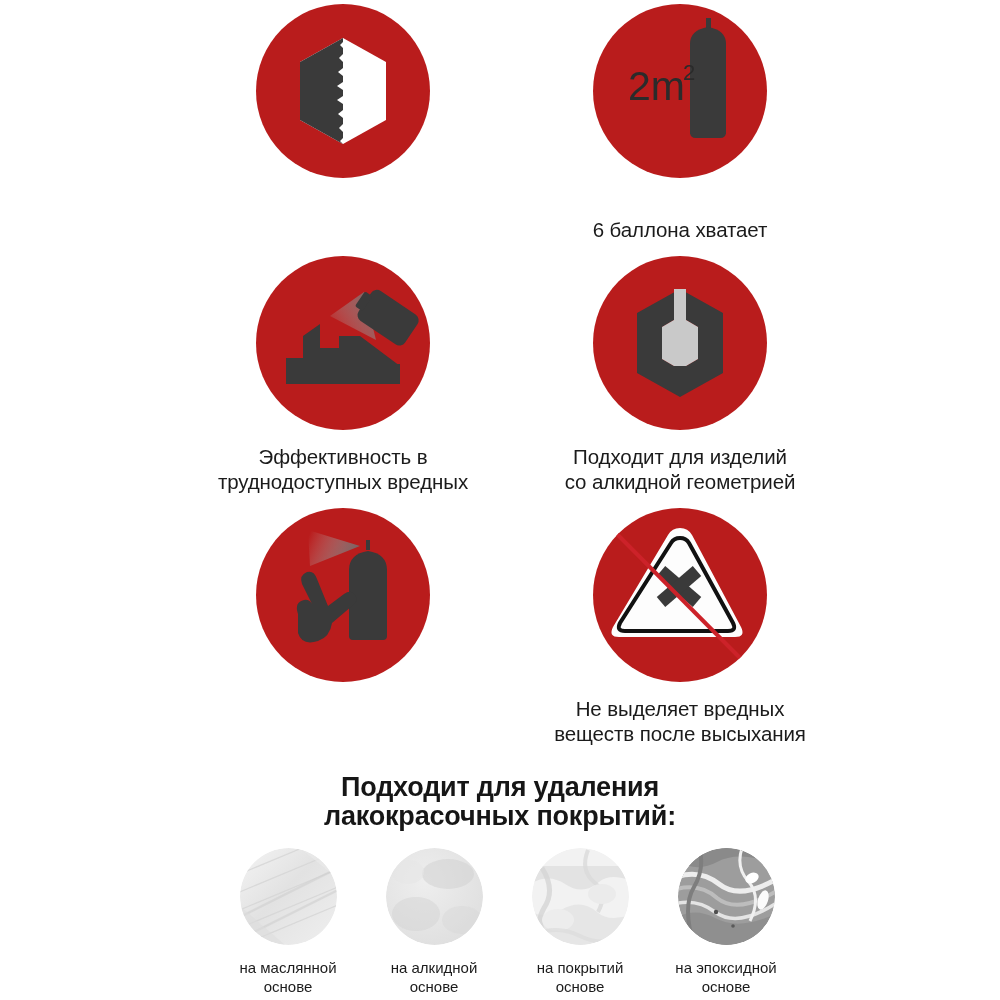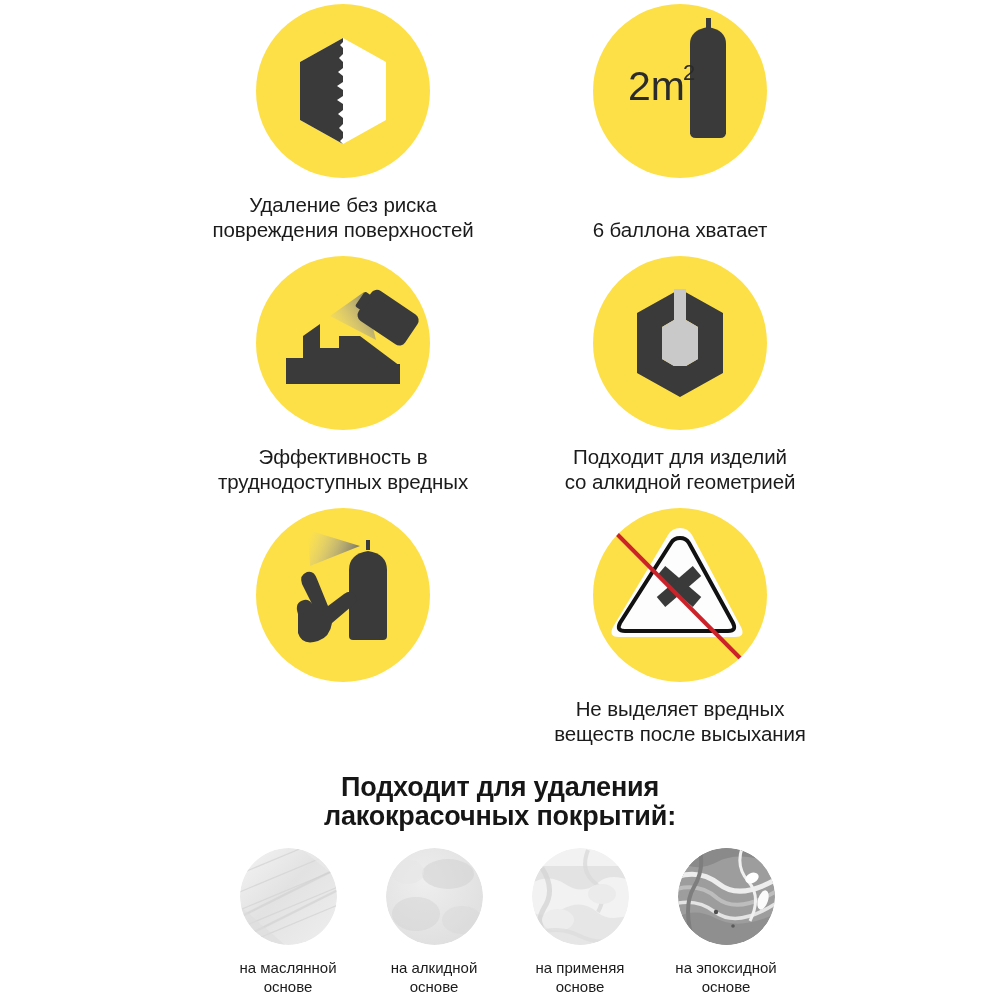--- a/index.html
+++ b/index.html
@@ -40,21 +40,21 @@
   .feature-col-right { left: 500px; }
 
   .feature-row-1 { top: 4px; }
   .feature-row-2 { top: 256px; }
   .feature-row-3 { top: 508px; }
 
   .icon-circle {
     width: 174px;
     height: 174px;
     border-radius: 50%;
-    background: #fde047;
+    background: #b91c1c;
     position: relative;
     overflow: hidden;
     flex: none;
   }
 
   .feature-label {
     margin-top: 14px;
     text-align: center;
     color: #1b1b1b;
     font-size: 20.5px;
@@ -126,22 +126,20 @@
 
     <div class="feature-cell feature-col-left feature-row-1">
       <div class="icon-circle">
         <svg width="174" height="174" viewBox="0 0 174 174">
           <polygon points="87,34 130,58 130,116 87,140 44,116 44,58" fill="#ffffff"></polygon>
           <path d="M87,34 L87,38 L84,41 L87,44 L87,50 L83,54 L87,58 L87,64 L82,68 L87,72
                    L87,78 L81,82 L87,86 L87,92 L81,96 L87,100 L87,106 L82,110 L87,114
                    L87,120 L83,124 L87,128 L87,134 L84,137 L87,140 L44,116 L44,58 Z" fill="#3a3a3a"></path>
         </svg>
       </div>
-      <div class="feature-label">Удаление без риска
-повреждения поверхностей</div>
     </div>
 
     <div class="feature-cell feature-col-right feature-row-1">
       <div class="icon-circle">
         <svg width="174" height="174" viewBox="0 0 174 174">
 
           <rect x="113" y="14" width="5" height="10" fill="#3a3a3a"></rect>
 
           <path d="M97,40 q0,-14 18,-17 q18,3 18,17 L133,128 q0,6 -6,6 L103,134 q-6,0 -6,-6 Z" fill="#3a3a3a"></path>
           <rect x="97" y="44" width="36" height="86" fill="#3a3a3a"></rect>
@@ -314,21 +312,21 @@
             <path d="M-5,38 q20,-14 38,-2 q18,12 34,-2 q12,-10 35,0 L104,18 L-5,18 Z" fill="#e3e3e3"></path>
             <path d="M-5,62 q18,10 34,0 q20,-12 36,2 q14,12 40,0 L104,100 L-5,100 Z" fill="#e6e6e6"></path>
             <path d="M10,20 q14,22 2,40 q-10,16 6,34" stroke="#d4d4d4" stroke-width="5" fill="none" opacity="0.8"></path>
             <path d="M56,2 q-8,20 6,32 q14,12 4,30" stroke="#dadada" stroke-width="4" fill="none" opacity="0.8"></path>
             <ellipse cx="70" cy="46" rx="14" ry="10" fill="#ebebeb"></ellipse>
             <ellipse cx="26" cy="72" rx="16" ry="11" fill="#ededed"></ellipse>
             <path d="M0,88 q24,-12 48,0 q24,12 49,-2" stroke="#dcdcdc" stroke-width="4" fill="none" opacity="0.7"></path>
           </g>
         </svg>
       </div>
-      <div class="material-label">на применяя
+      <div class="material-label">на покрытий
 основе</div>
     </div>
 
     <div class="material-item">
       <div class="material-circle">
         <svg width="97" height="97" viewBox="0 0 97 97">
           <defs>
             <clipPath id="clipD">
                 <circle cx="48.5" cy="48.5" r="48.5"></circle>
               </clipPath>

